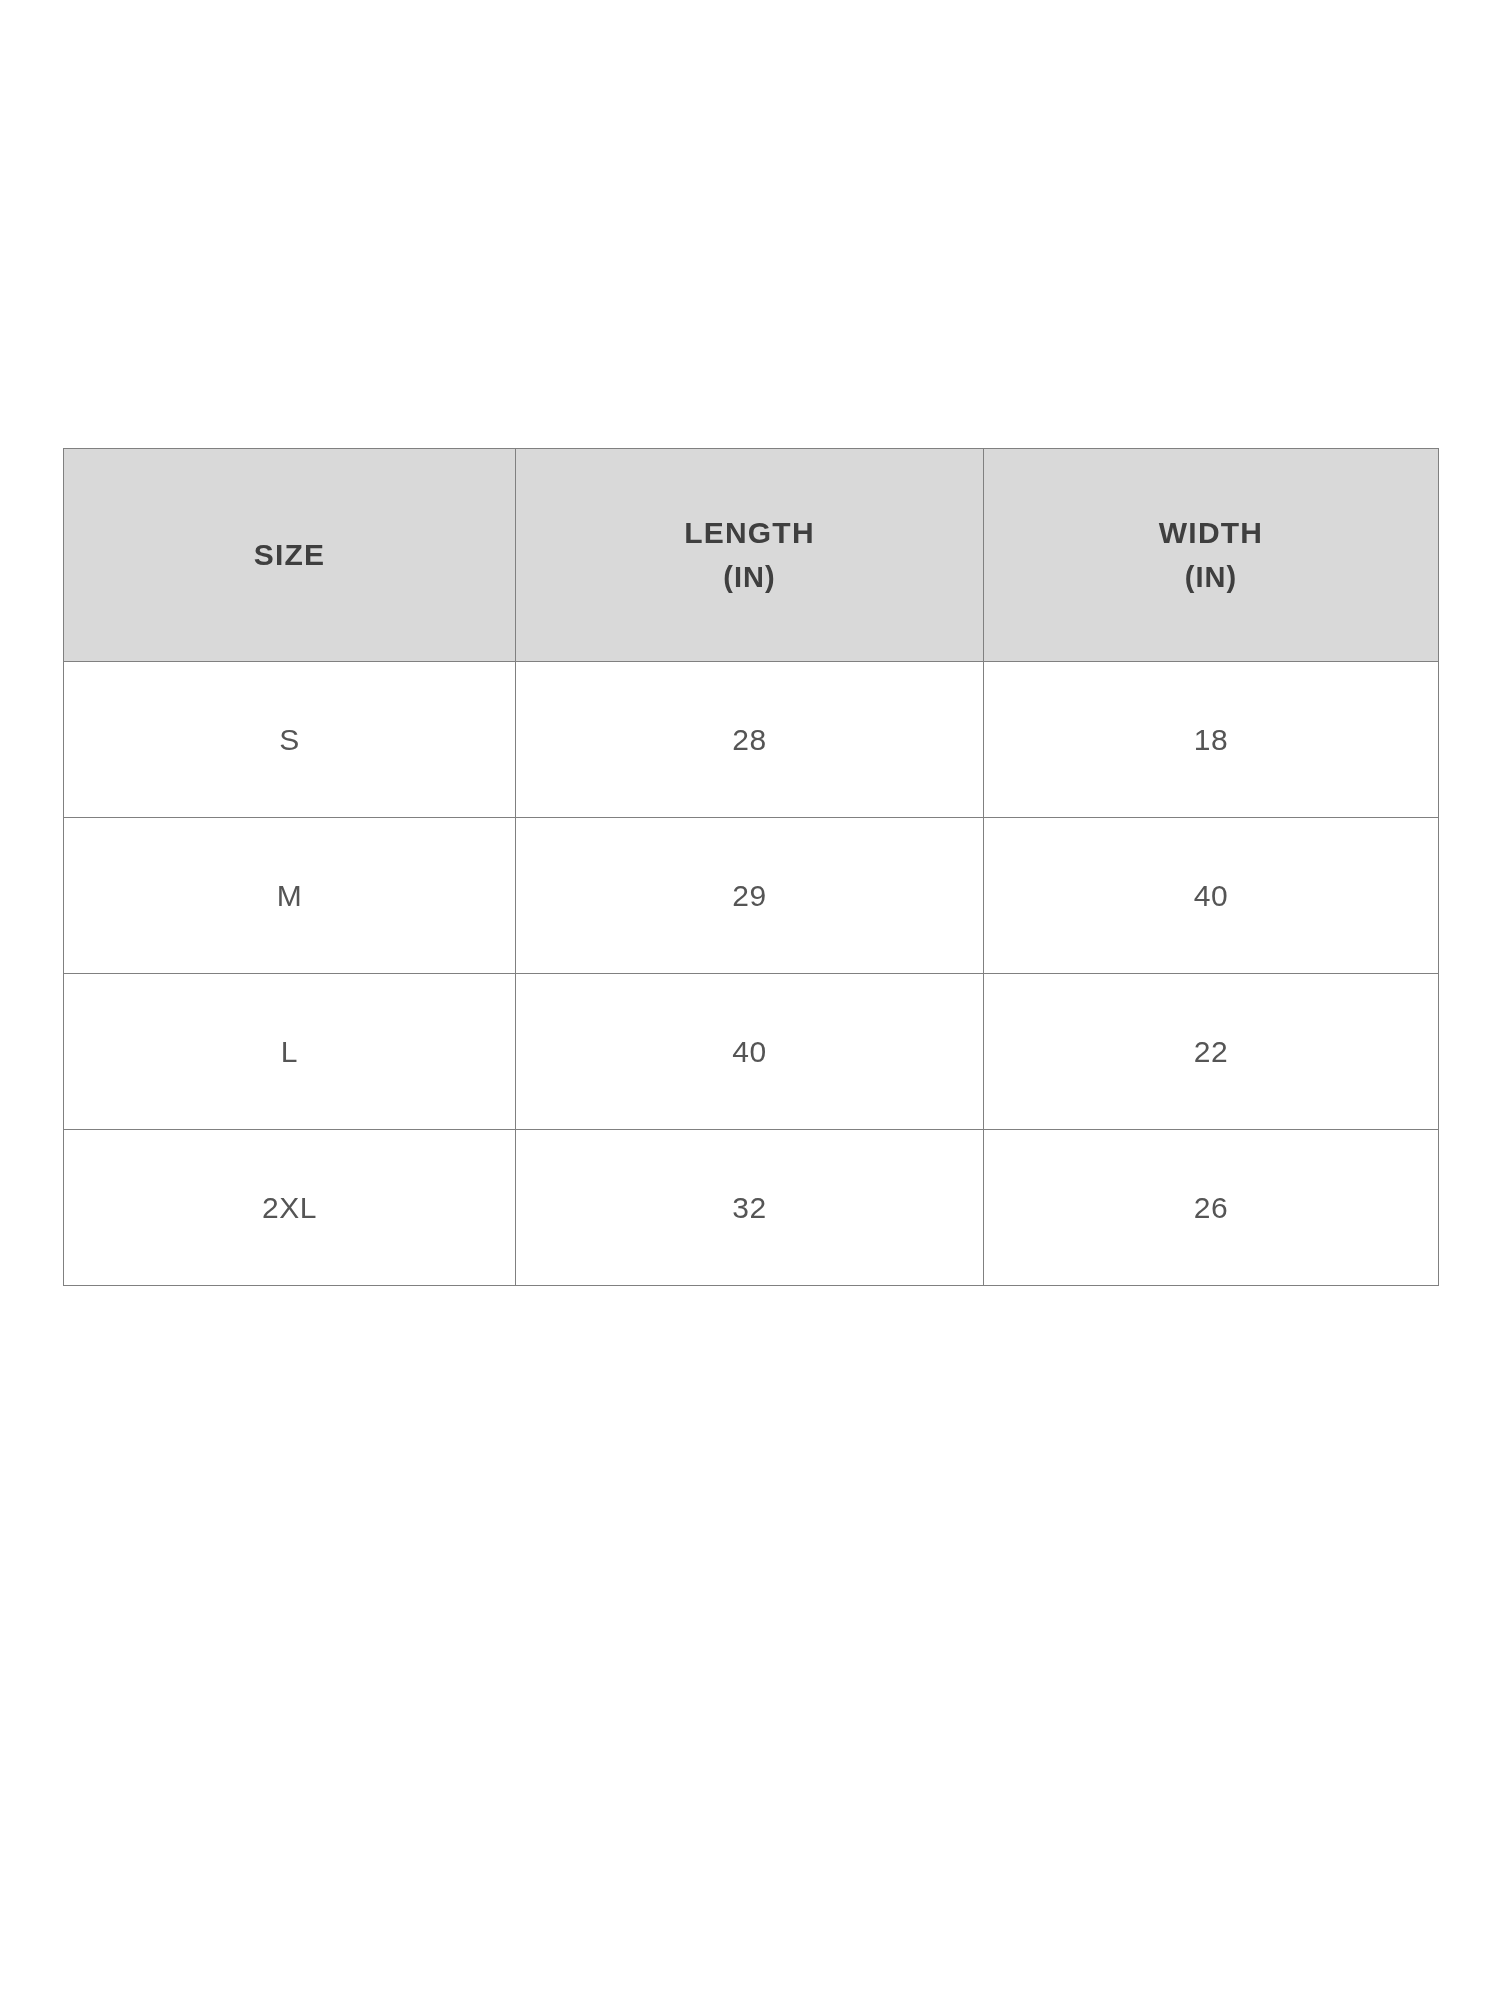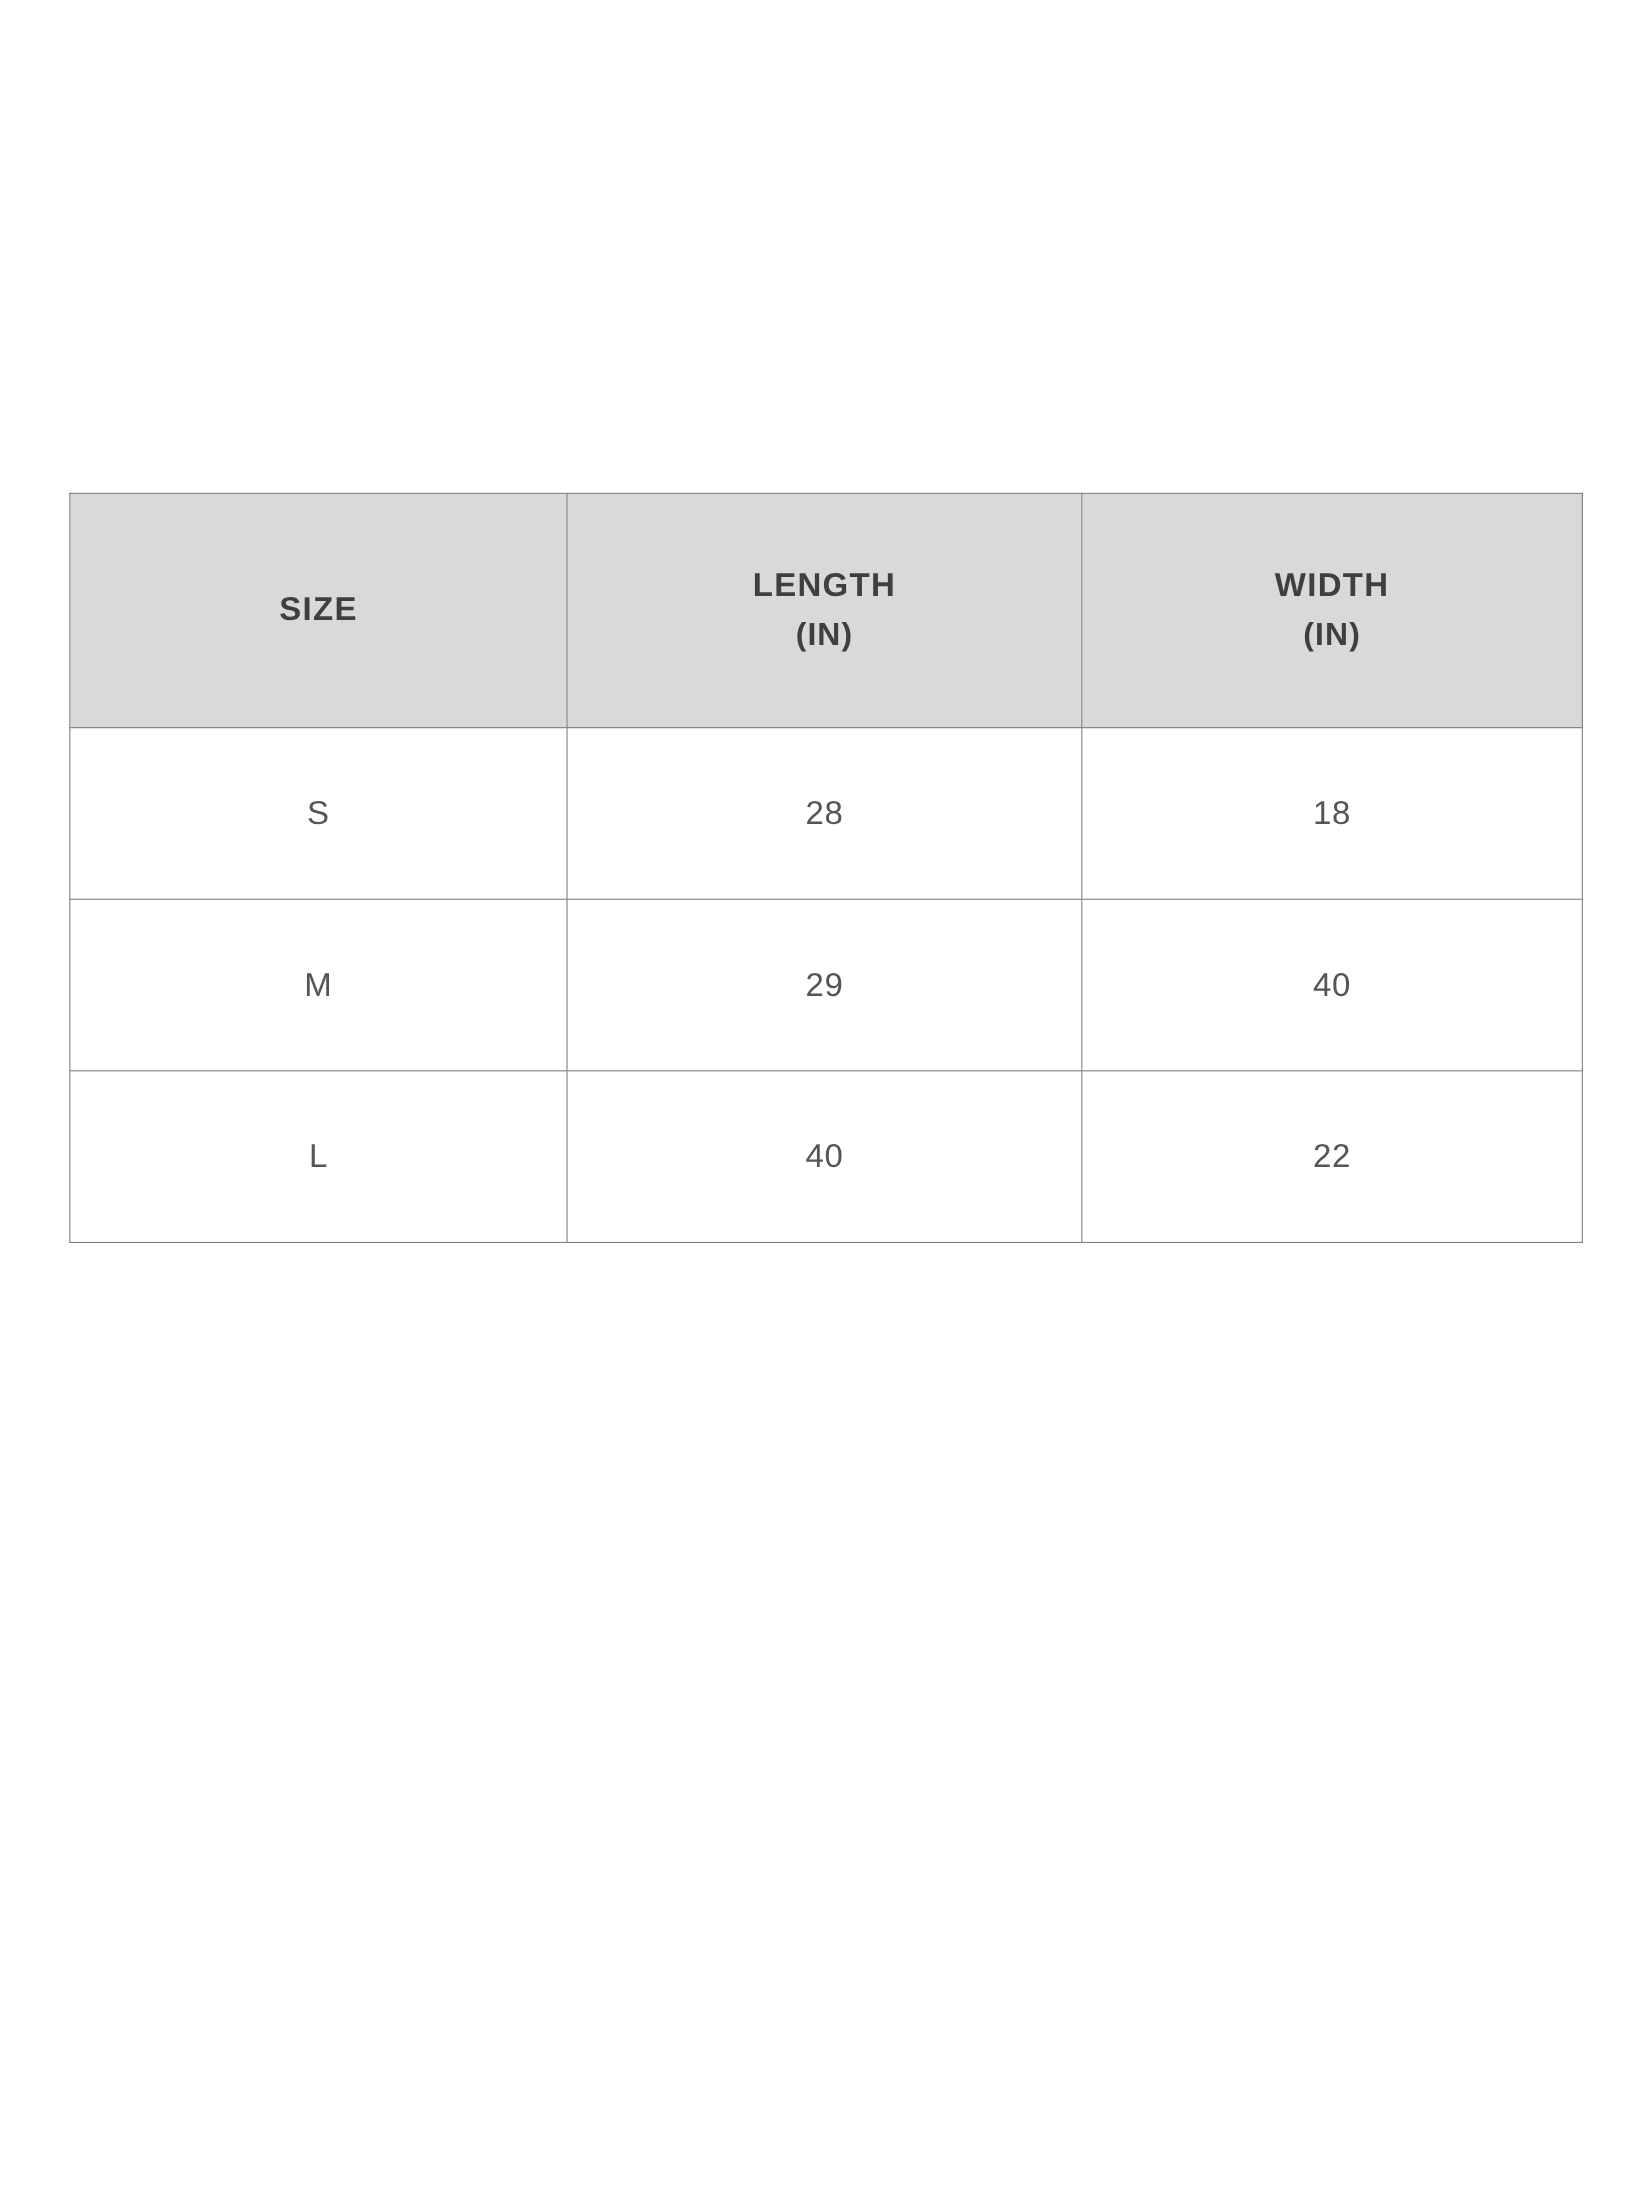--- a/index.html
+++ b/index.html
@@ -104,16 +104,21 @@
         <tr>
           <td>M</td>
           <td>29</td>
           <td>40</td>
         </tr>
         <tr>
           <td>L</td>
           <td>40</td>
           <td>22</td>
         </tr>
+        <tr>
+          <td>2XL</td>
+          <td>32</td>
+          <td>26</td>
+        </tr>
       </tbody>
     </table>
   </div>
 </div>
 
 </body></html>

